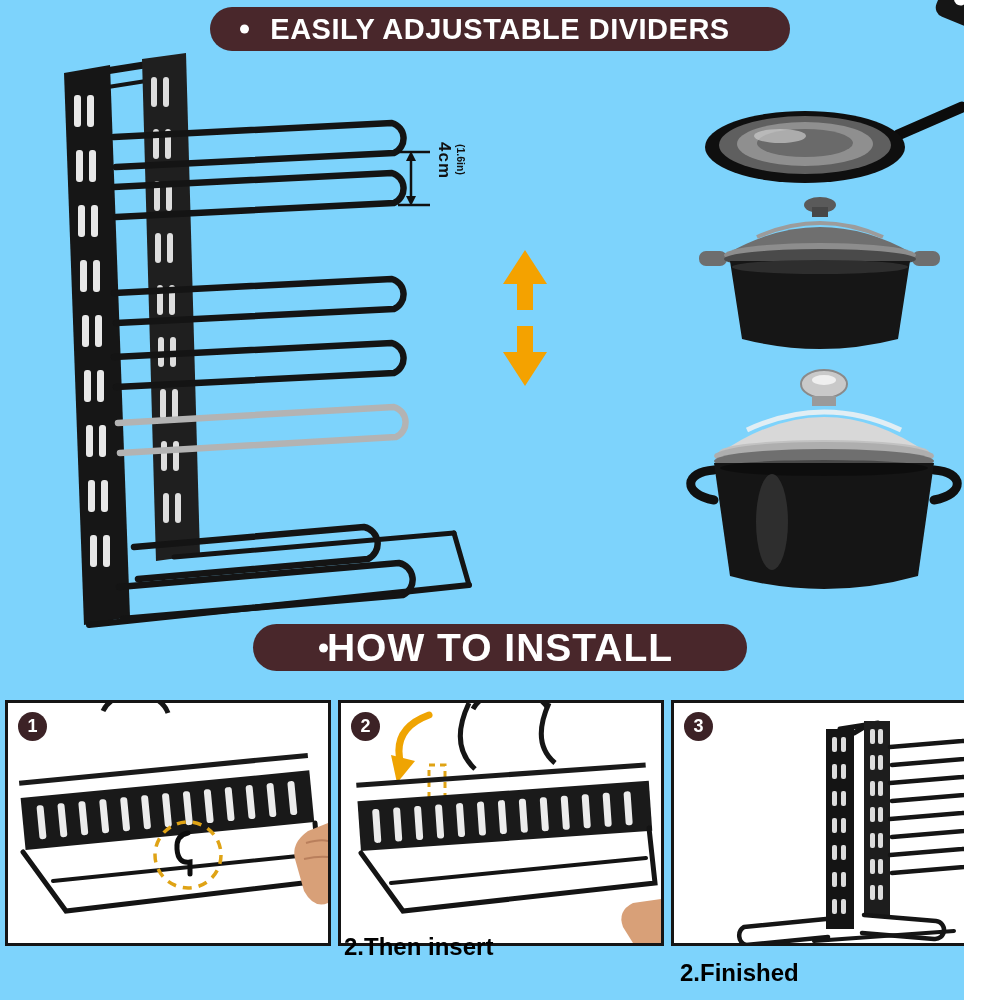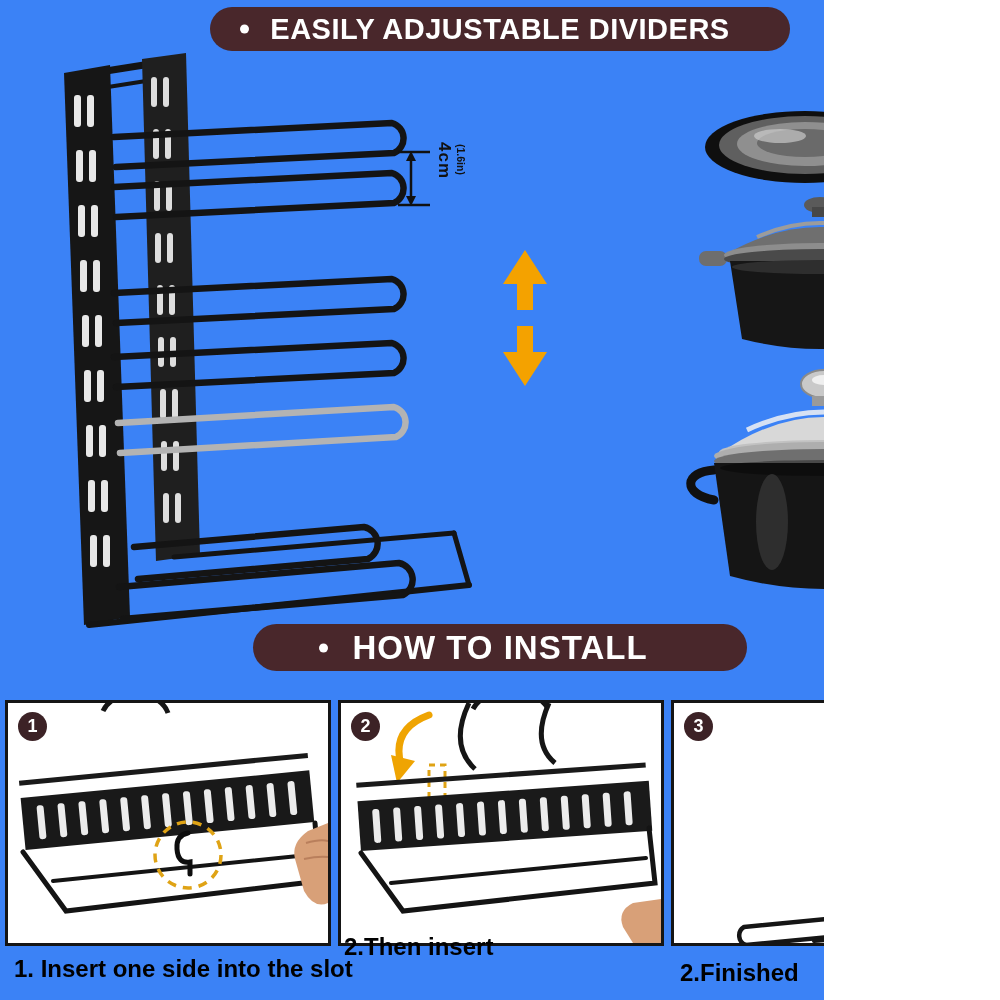--- a/index.html
+++ b/index.html
@@ -1,25 +1,25 @@
 <!DOCTYPE html>
 <html><head>
 <meta charset="utf-8">
 <style>
   * { margin:0; padding:0; box-sizing:border-box; }
   html,body { background:#fff; font-family:"Liberation Sans", sans-serif; }
-  .page { position:relative; width:824px; height:1000px; background:#3b82f6; overflow:hidden; }
+  .page { position:relative; width:964px; height:1000px; background:#7dd3fc; overflow:hidden; }
 
   
   .banner { position:absolute; background:#49272B; border-radius:24px; color:#fff;
             display:flex; align-items:center; justify-content:center; font-weight:bold; }
   .banner .dot { position:absolute; width:9px; height:9px; background:#fff; border-radius:50%; top:50%; transform:translateY(-50%); }
   #banner-top { left:210px; top:7px; width:580px; height:44px; font-size:29px; letter-spacing:.5px; }
   #banner-top .dot { left:30px; }
-  #banner-install { left:253px; top:624px; width:494px; height:47px; font-size:33px; letter-spacing:1px; }
+  #banner-install { left:253px; top:624px; width:494px; height:47px; font-size:39px; letter-spacing:1px; }
   #banner-install .dot { left:66px; }
 
   
   .abs { position:absolute; }
 
   
   .measure-label { position:absolute; left:434px; top:142px; display:flex; gap:1px; color:#111; }
   .measure-label .primary { writing-mode:vertical-rl; font-size:17px; font-weight:bold; letter-spacing:1px; }
   .measure-label .secondary { writing-mode:vertical-rl; font-size:10.5px; font-weight:bold; margin-top:2px; }
 
@@ -317,23 +317,20 @@
         <path d="M216,80 L288,74 A9,9 0 0 1 290,92 L218,98"></path>
         <path d="M216,116 L288,110 A9,9 0 0 1 290,128 L218,134"></path>
         <path d="M216,152 L288,146 A9,9 0 0 1 290,164 L218,170"></path>
         <path d="M152,216 L70,224 A10,10 0 0 0 72,242 L154,234"></path>
         <path d="M190,212 L262,218 A9,9 0 0 1 260,236 L188,230"></path>
         <path d="M140,238 L280,228" stroke-width="4"></path>
       </g>
     </svg>
   </div>
 
-  <div class="caption" id="caption-1">
-    <span>1.  Insert one side into the slot</span>
-  </div>
   <div class="caption" id="caption-2">
     <span style="display:block">2.Then insert</span>
   </div>
   <div class="caption" id="caption-3">
     <span>2.Finished</span>
   </div>
 
 </div>
 
 </body></html>

